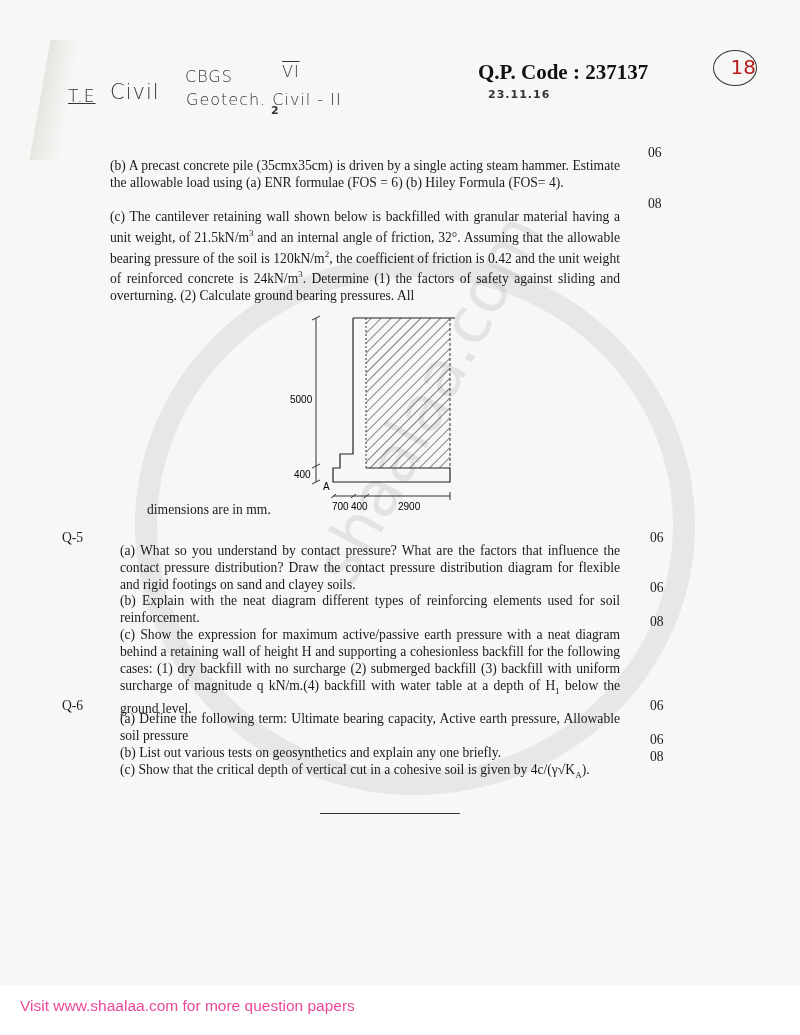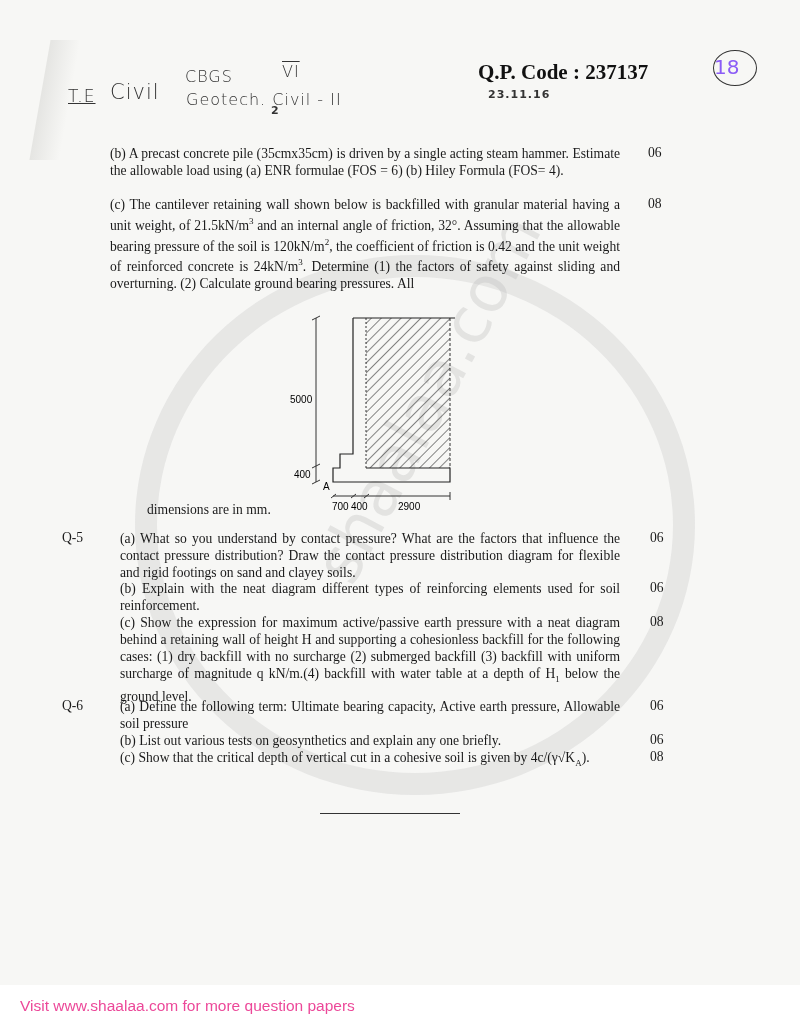--- a/index.html
+++ b/index.html
@@ -1,22 +1,22 @@
 <!DOCTYPE html>
 <html><head>
 <meta charset="utf-8">
 <style>
   html, body { margin:0; padding:0; }
   body { width:800px; height:1035px; background:#ffffff; position:relative; overflow:hidden; font-family:"Liberation Serif", serif; color:#1a1a1a; }
   .scan { position:absolute; left:0; top:0; width:800px; height:985px; background:#f7f7f5; }
   .scan-edge { position:absolute; left:40px; top:40px; width:30px; height:120px; background:linear-gradient(90deg,#d9d9d6,#f7f7f5); transform:skewX(-10deg); opacity:.6; }
   .hand { position:absolute; font-family:"DejaVu Sans", sans-serif; font-weight:300; color:#333; letter-spacing:1px; }
   .qp { position:absolute; left:478px; top:60px; font-family:"Liberation Serif", serif; font-weight:bold; font-size:21px; color:#111; }
-  .circle18 { position:absolute; left:713px; top:50px; width:42px; height:34px; border:1.5px solid #333; border-radius:50%; font-family:"DejaVu Sans", sans-serif; font-size:20px; text-align:left; line-height:32px; color:#8b5cf6; }
-  .q { position:absolute; font-size:13.6px; line-height:17px; text-align:justify; }
+  .circle18 { position:absolute; left:713px; top:50px; width:42px; height:34px; border:1.5px solid #333; border-radius:50%; font-family:"DejaVu Sans", sans-serif; font-size:20px; text-align:right; line-height:32px; color:#b91c1c; }
+  .q { position:absolute; font-size:13.6px; line-height:17px; text-align:justify;margin-top:12px; }
   .qnum { position:absolute; font-size:13.6px;text-align:center; }
   .marks { position:absolute; font-size:13.6px; }
   .label-dim { position:absolute; left:113px; top:502px; font-size:13.6px;margin-left:34px; }
   .watermark { position:absolute; left:135px; top:255px; width:560px; height:540px; border:22px solid rgba(200,200,200,0.35); border-radius:50%; box-sizing:border-box; }
   .wm-text { position:absolute; left:300px; top:560px; font-family:"DejaVu Sans", sans-serif; font-size:64px; color:rgba(190,190,190,0.35); transform:rotate(-62deg); transform-origin:left top; white-space:nowrap; }
   .rule { position:absolute; left:320px; top:813px; width:140px; height:1px; background:#333; }
   .footer { position:absolute; left:20px; top:997px; font-family:Liberation Sans, sans-serif; font-size:15.5px; color:#ec4899; }
   sup, sub { font-size:9px; }
 </style>
 </head>

